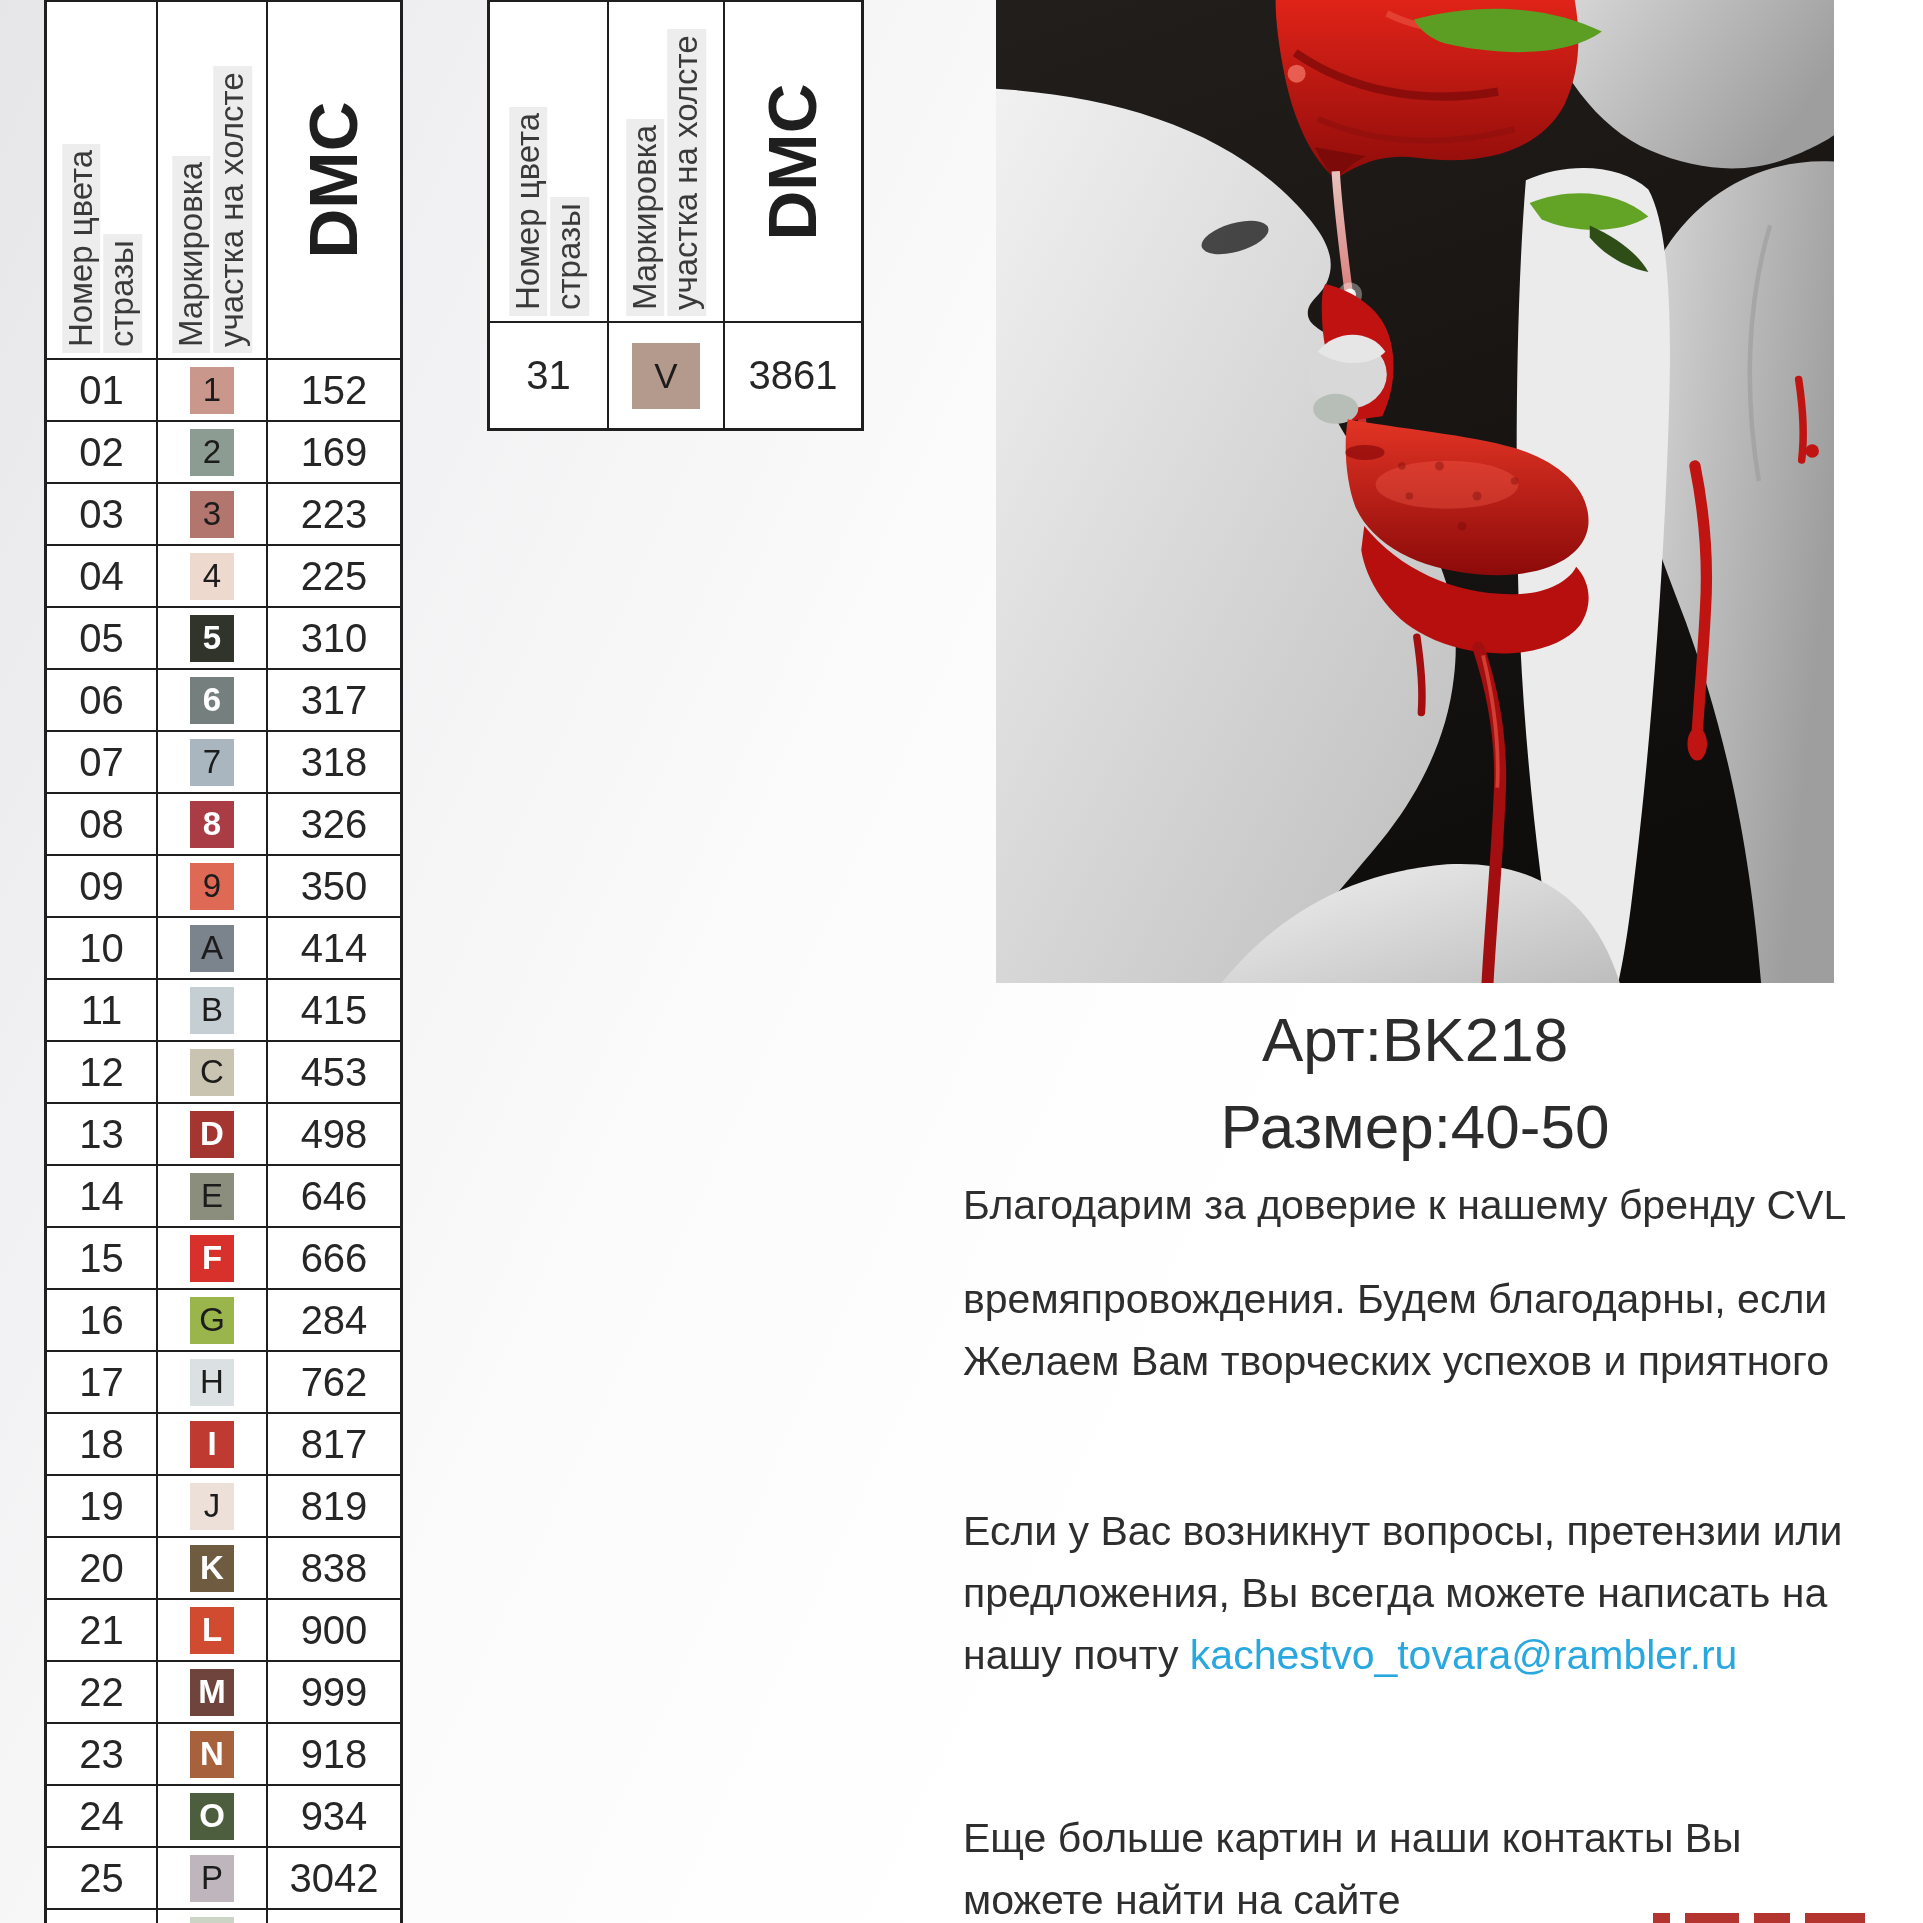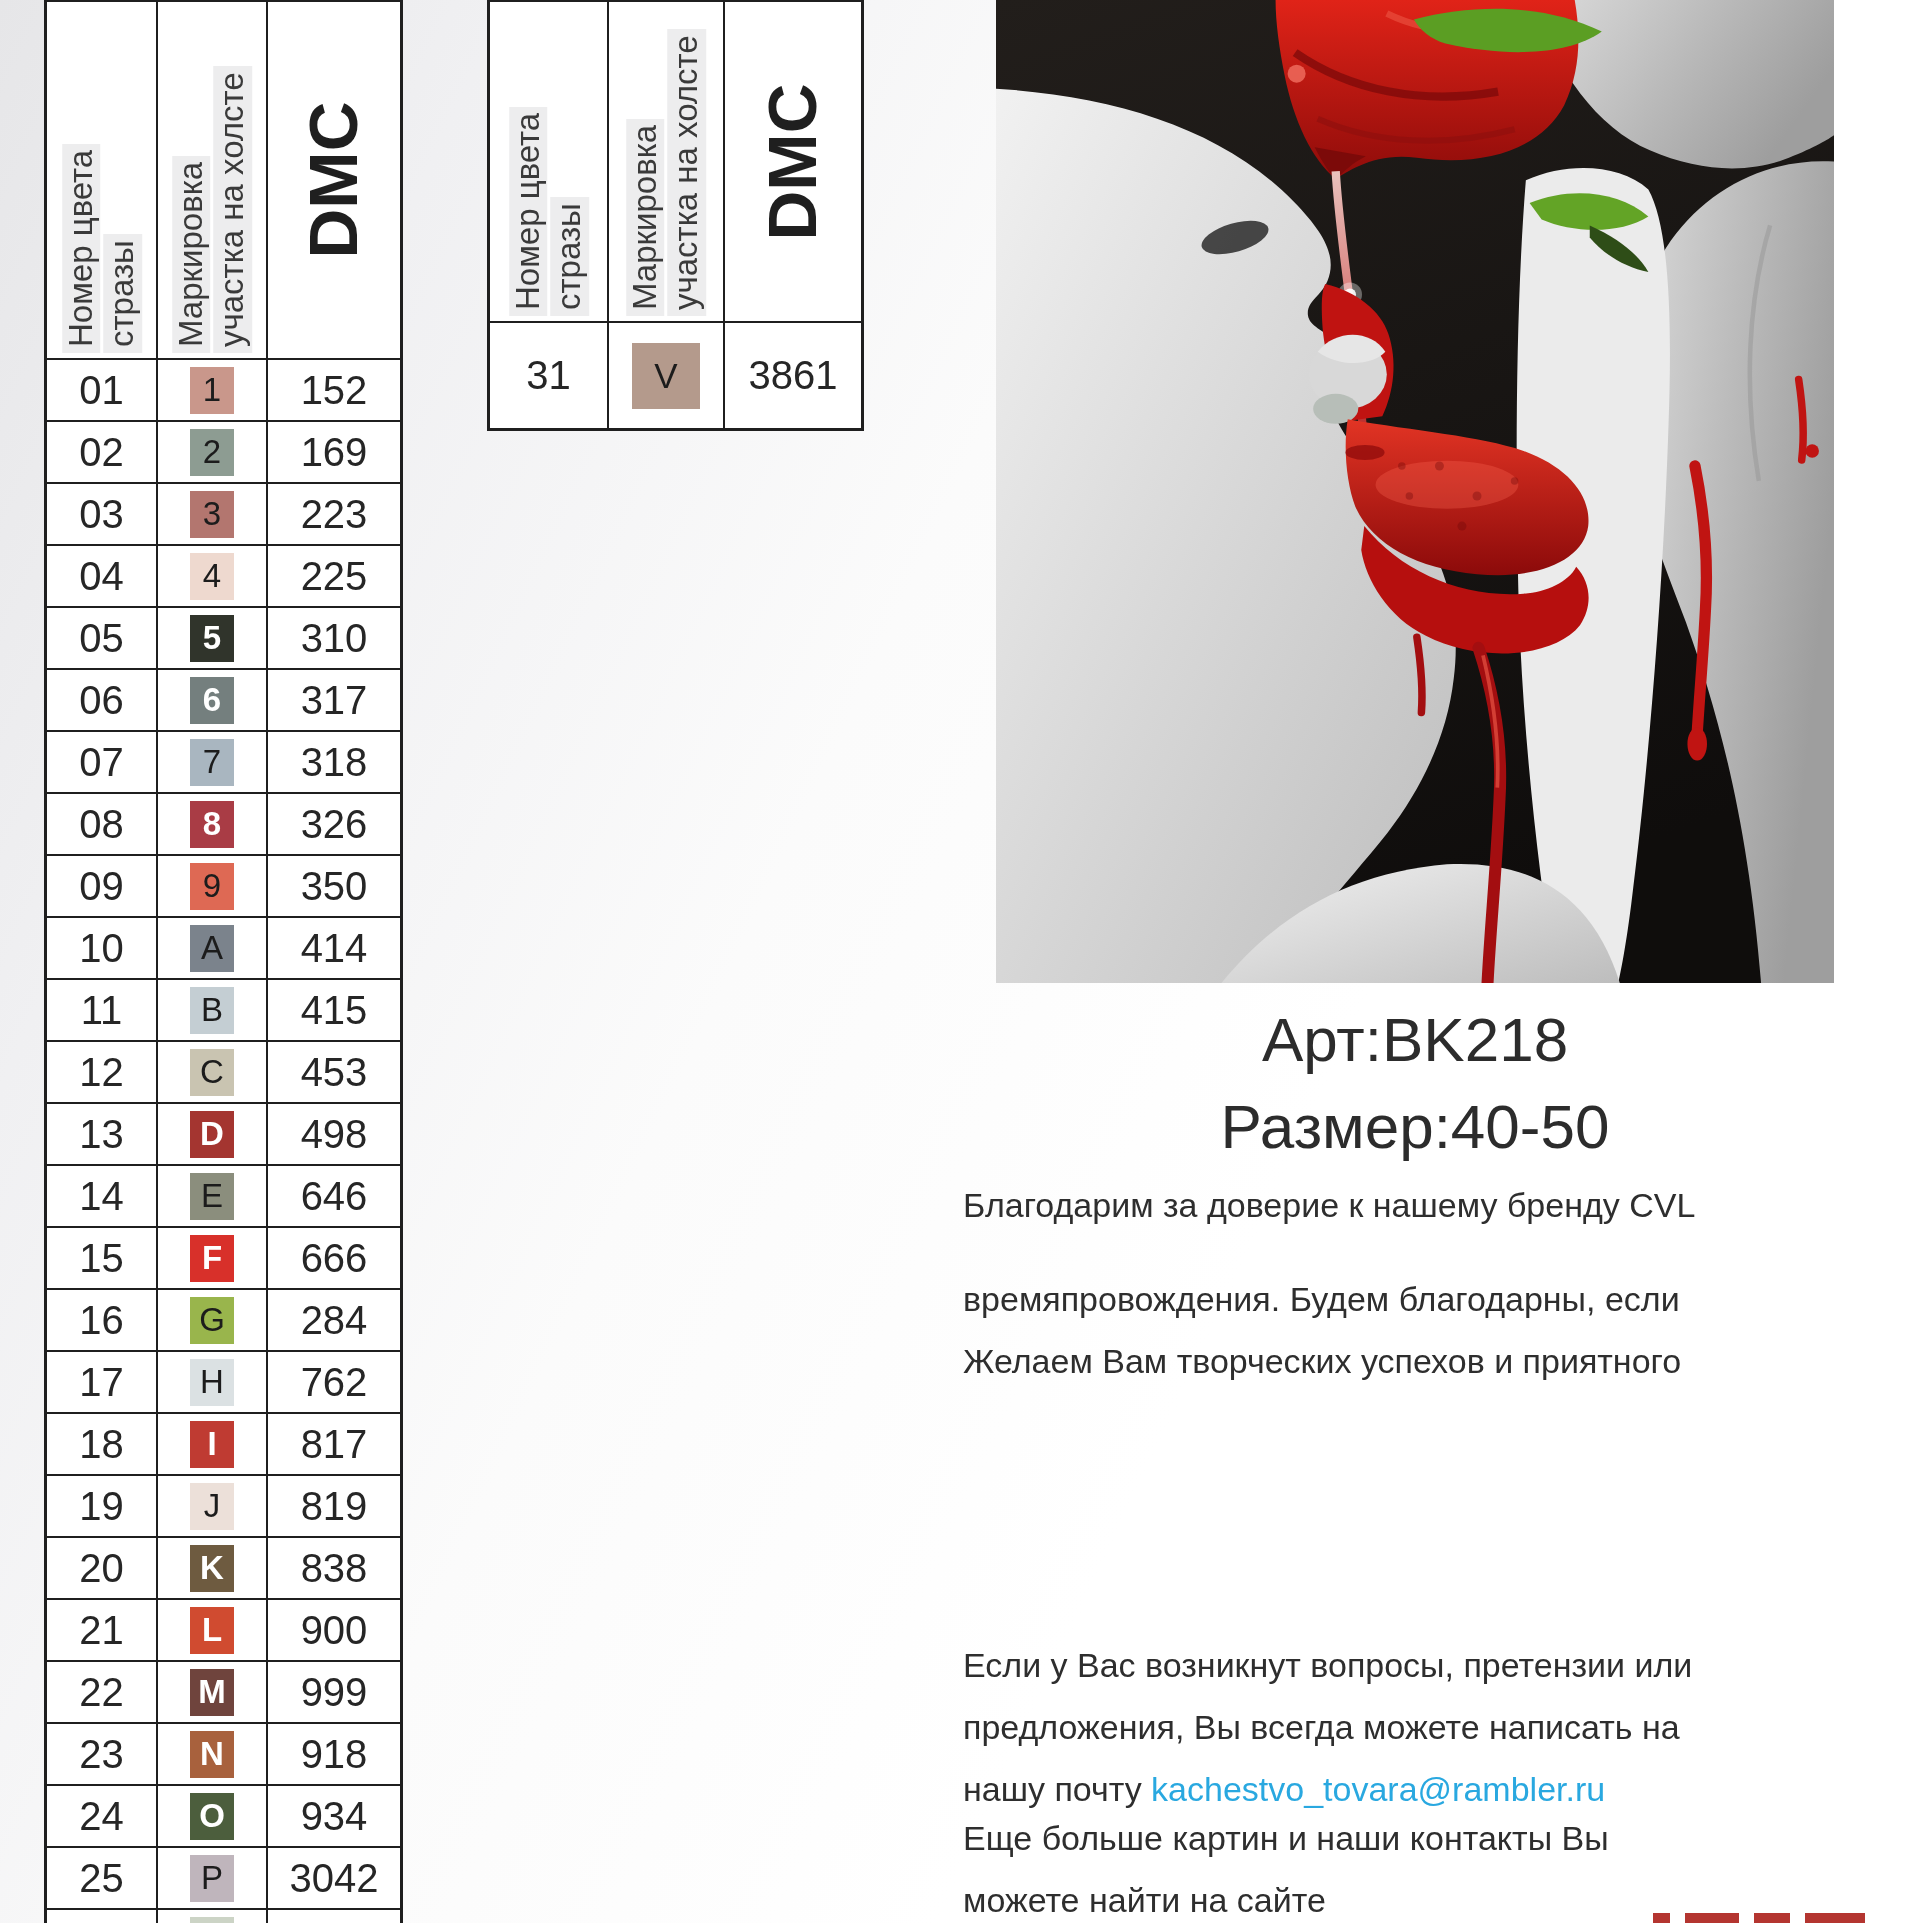--- a/index.html
+++ b/index.html
@@ -30,22 +30,22 @@
   #t1 .swatch{width:44px;height:47px;font-size:33px;}
   #t2 .swatch{width:68px;height:66px;font-size:35px;}
   .tone-light{color:#ffffff;font-weight:bold;}
   .tone-dark{color:#1c1c1c;}
   
   .photo{position:absolute;left:996px;top:0;width:838px;height:983px;overflow:hidden;}
   .photo svg{display:block;width:100%;height:100%;}
   
   .cap{position:absolute;left:996px;width:838px;text-align:center;font-size:62px;color:#2c2c2c;}
   .cap.art{top:1004px;} .cap.size{top:1081px;margin-top:10px;}
-  .tb{position:absolute;left:963px;width:932px;font-size:34px;color:#2e2e2e;line-height:62px;}
-  .tb0{top:1174px;} .tb1{top:1268px;} .tb2{top:1634px;} .tb3{top:1807px;}
+  .tb{position:absolute;left:963px;width:932px;font-size:41px;color:#2e2e2e;line-height:62px;}
+  .tb0{top:1174px;} .tb1{top:1268px;} .tb2{top:1500px;} .tb3{top:1807px;}
   .email{text-decoration:none;}
   
   .logofrag{position:absolute;top:1913px;left:1653px;width:225px;height:10.5px;display:flex;gap:15px;align-items:flex-start;}
   .frag{height:10.5px;display:inline-block;}
   .frag.f0{width:16.5px;} .frag.f1{width:54px;} .frag.f2{width:36px;} .frag.f3{width:60px;height:12px;}
 </style>
 </head>
 <body>
 
 <div id="canvas">

